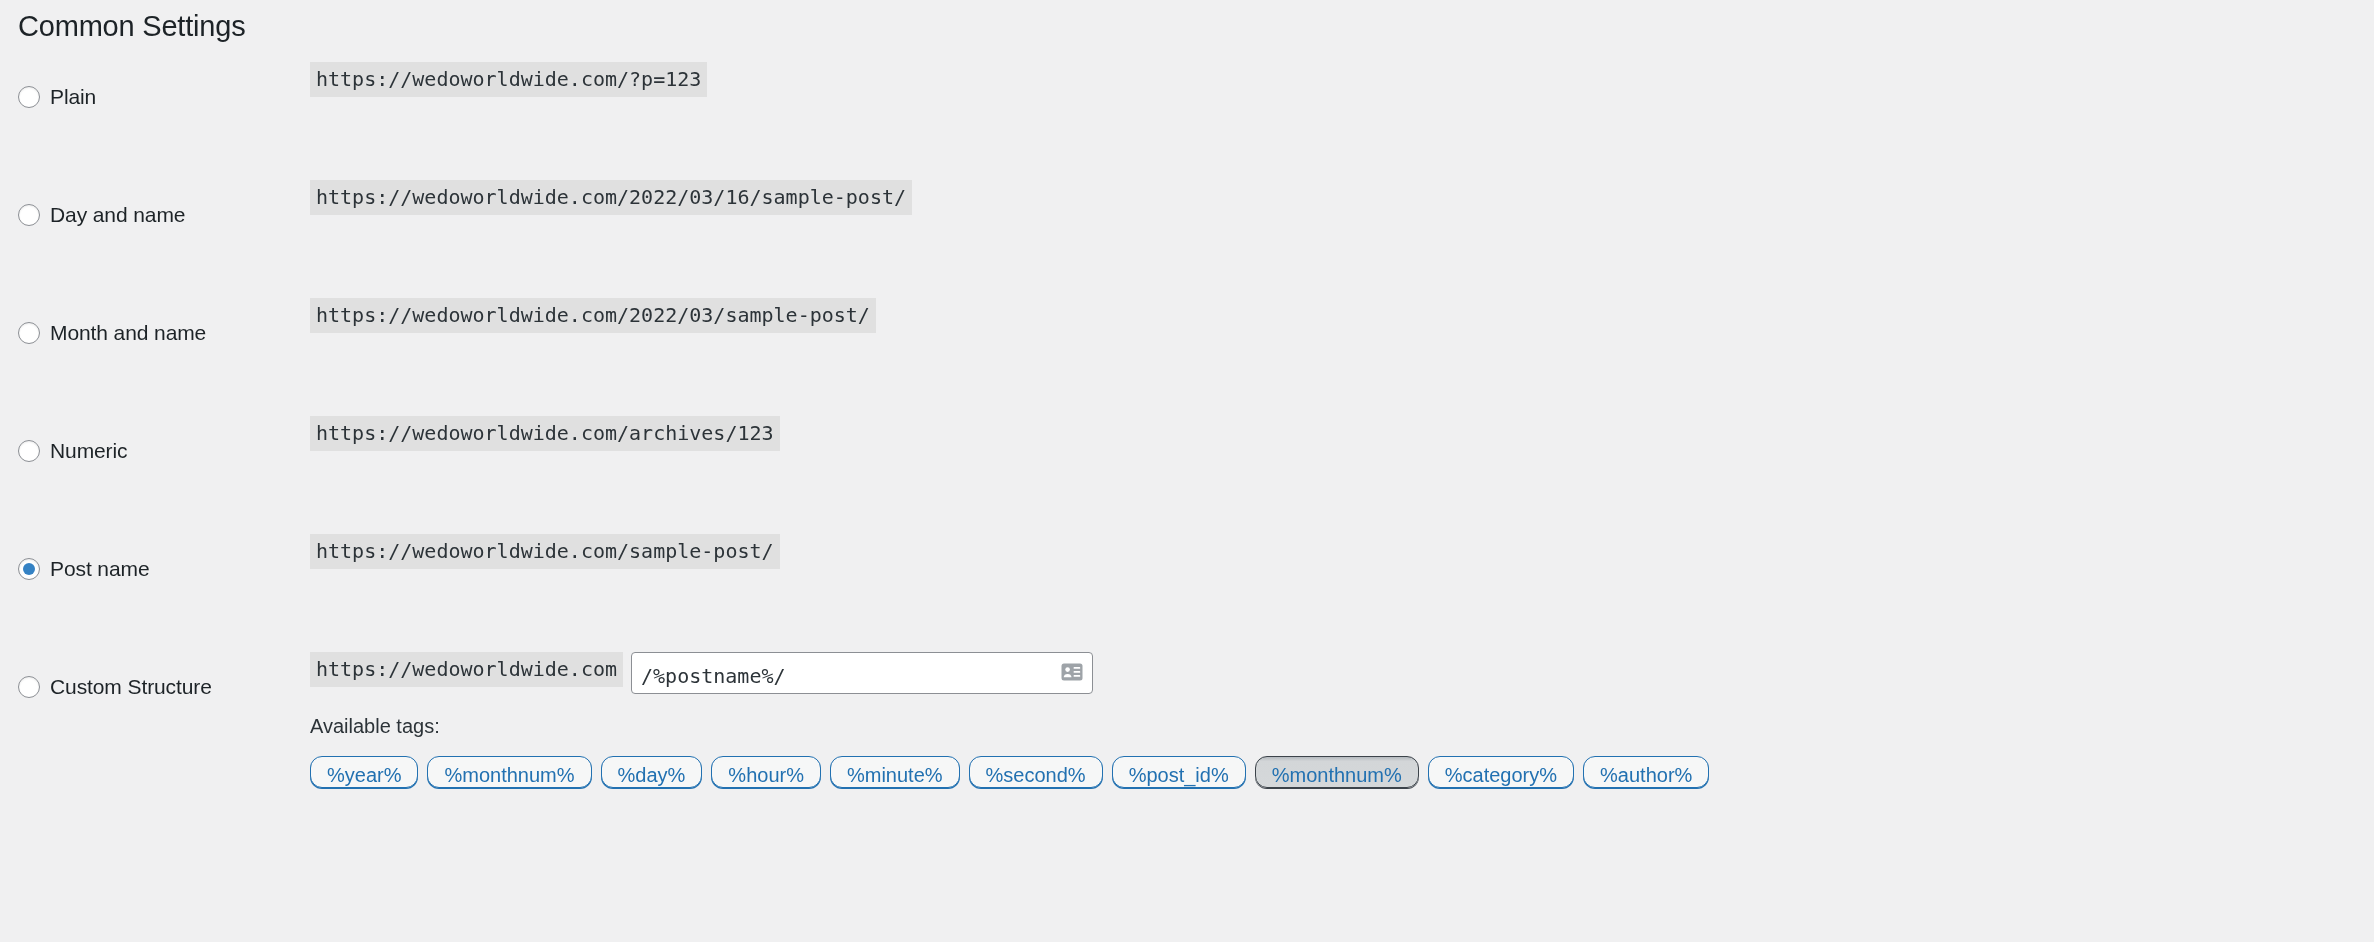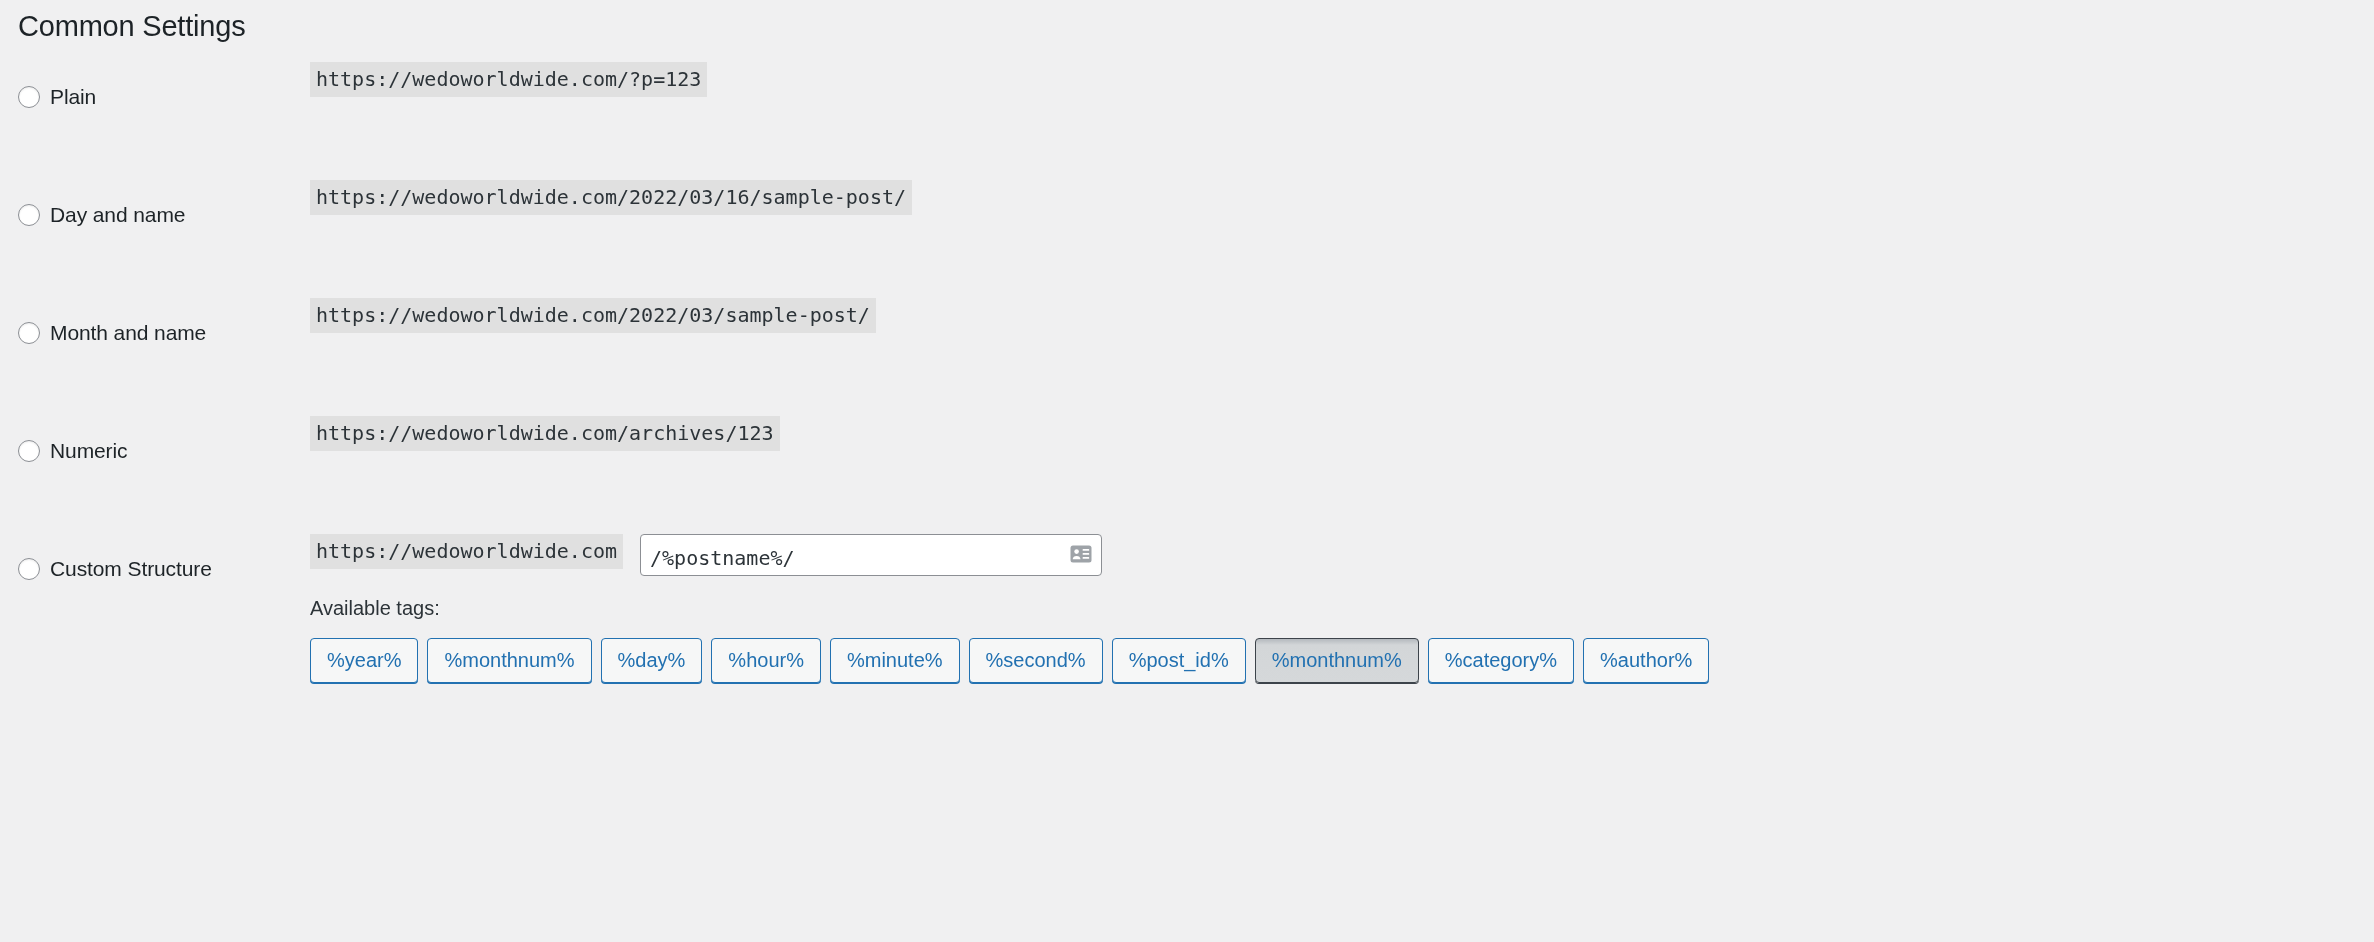--- a/index.html
+++ b/index.html
@@ -114,21 +114,21 @@
   }
   .custom-input-line {
     display: flex;
     align-items: flex-start;
     height: 70px;
   }
   .structure-input {
     width: 462px;
     height: 42px;
     box-sizing: border-box;
-    margin-left: 17px;
+    margin-left: 8px;
     background: #fff;
     border: 1px solid #8c8f94;
     border-radius: 4px;
     box-shadow: 0 0 0 transparent;
     font-family: "DejaVu Sans Mono", "Liberation Mono", monospace;
     font-size: 20px;
     color: #2c3338;
     padding: 6px 42px 0 9px;
     outline: none;
   }
@@ -163,28 +163,28 @@
     margin-top: 18px;
     flex-wrap: nowrap;
   }
   .tag-button {
     font-family: "Liberation Sans", sans-serif;
     font-size: 20px;
     line-height: 22px;
     color: #2271b1;
     background: #f6f7f7;
     border: 1px solid #2271b1;
-    border-radius: 4px;
+    border-radius: 12px;
     padding: 7px 16px 9px 16px;
     box-shadow: 0 1px 0 #2271b1;
     cursor: pointer;
     white-space: nowrap;
     vertical-align: top;
     box-sizing: border-box;
-    height: 45px;
+    height: 32px;
   }
   .tag-button.active {
     background: linear-gradient(180deg, #b4b9be 0%, #d3d6d8 14%, #d5d8da 100%);
     border-color: #3c434a;
     box-shadow: 0 1px 0 #3c434a;
     color: #2271b1;
   }
 </style>
 </head>
 <body>
@@ -226,20 +226,29 @@
   <div class="setting-row">
     <label class="row-label-cell">
       <span class="radio"></span>
       <span class="radio-label">Numeric</span>
     </label>
     <div class="row-value-cell">
       <code class="url">https://wedoworldwide.com/archives/123</code>
     </div>
   </div>
 
+  <div class="setting-row">
+    <label class="row-label-cell">
+      <span class="radio checked"></span>
+      <span class="radio-label">Post name</span>
+    </label>
+    <div class="row-value-cell">
+      <code class="url">https://wedoworldwide.com/sample-post/</code>
+    </div>
+  </div>
 
   <div class="setting-row custom-row">
     <label class="row-label-cell">
       <span class="radio"></span>
       <span class="radio-label">Custom Structure</span>
     </label>
 
     <div class="custom-value">
       <div class="custom-input-line">
         <code class="url">https://wedoworldwide.com</code>

